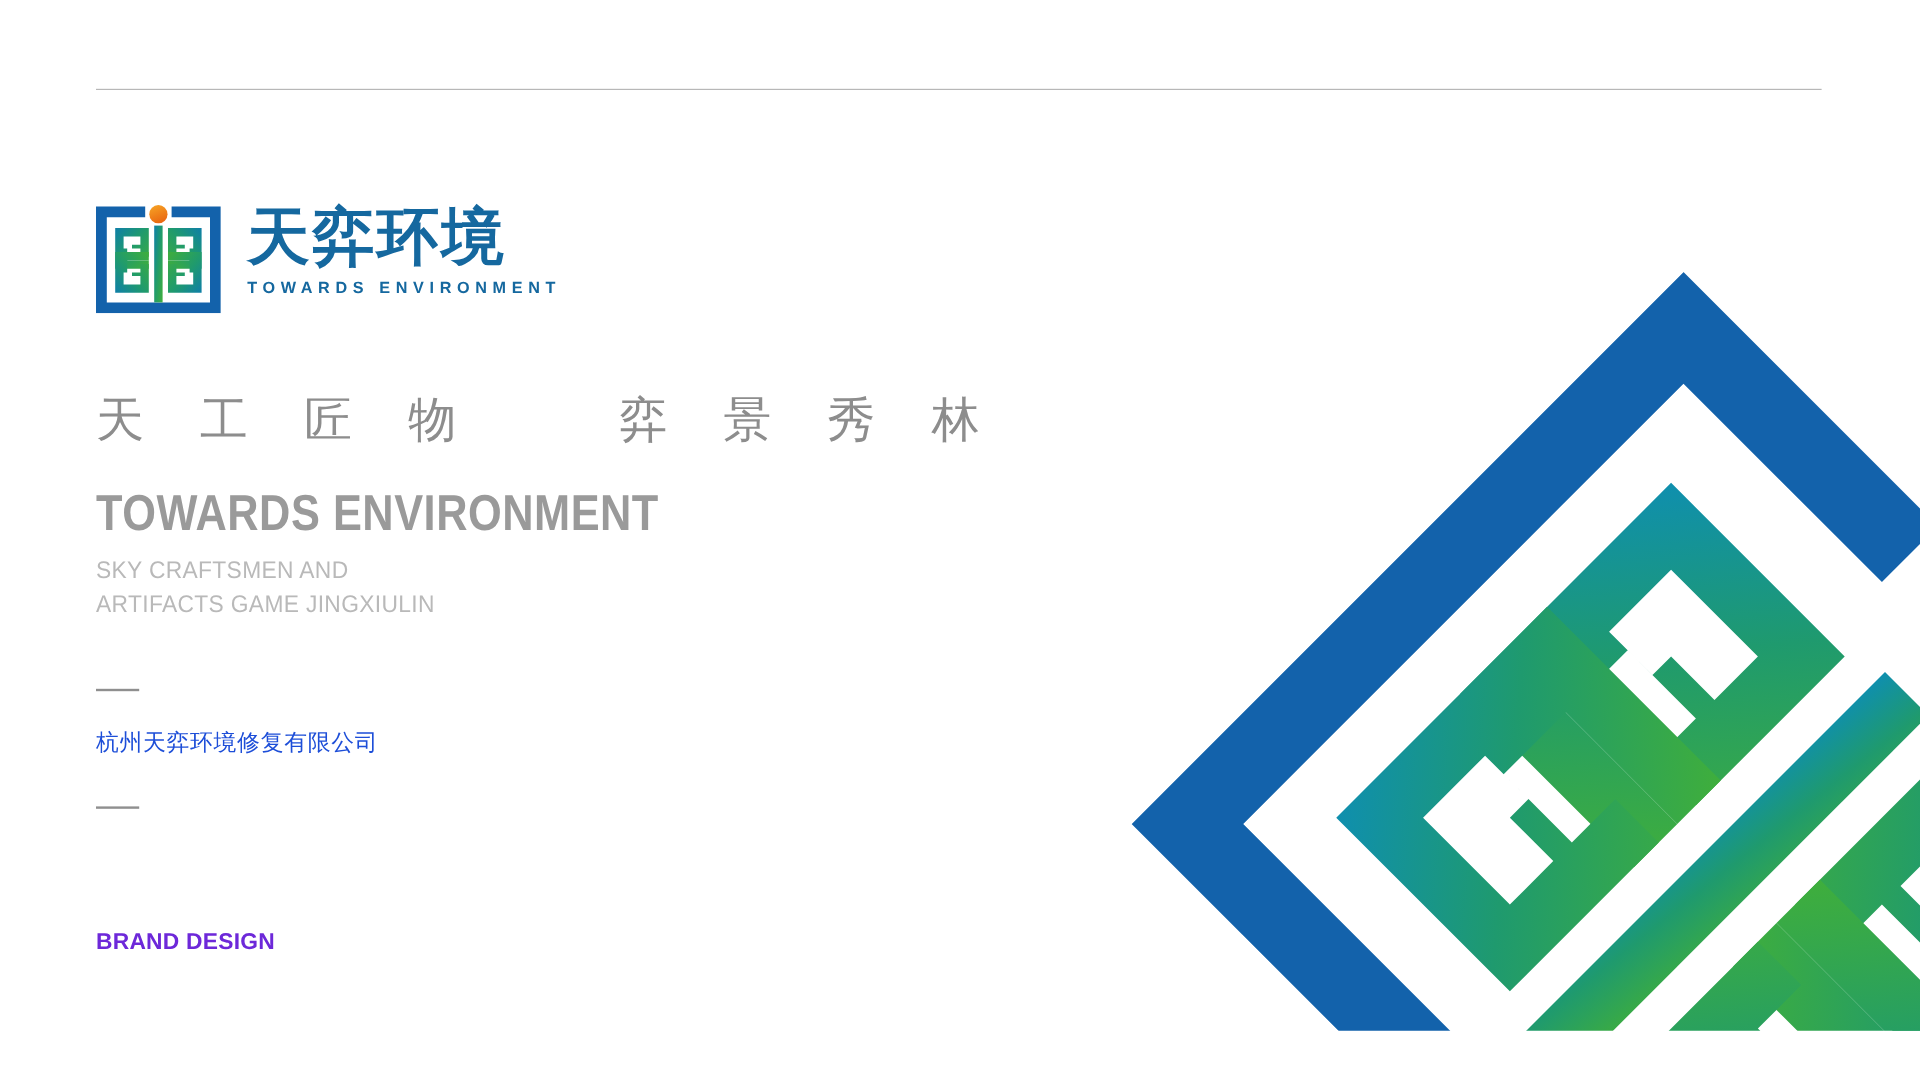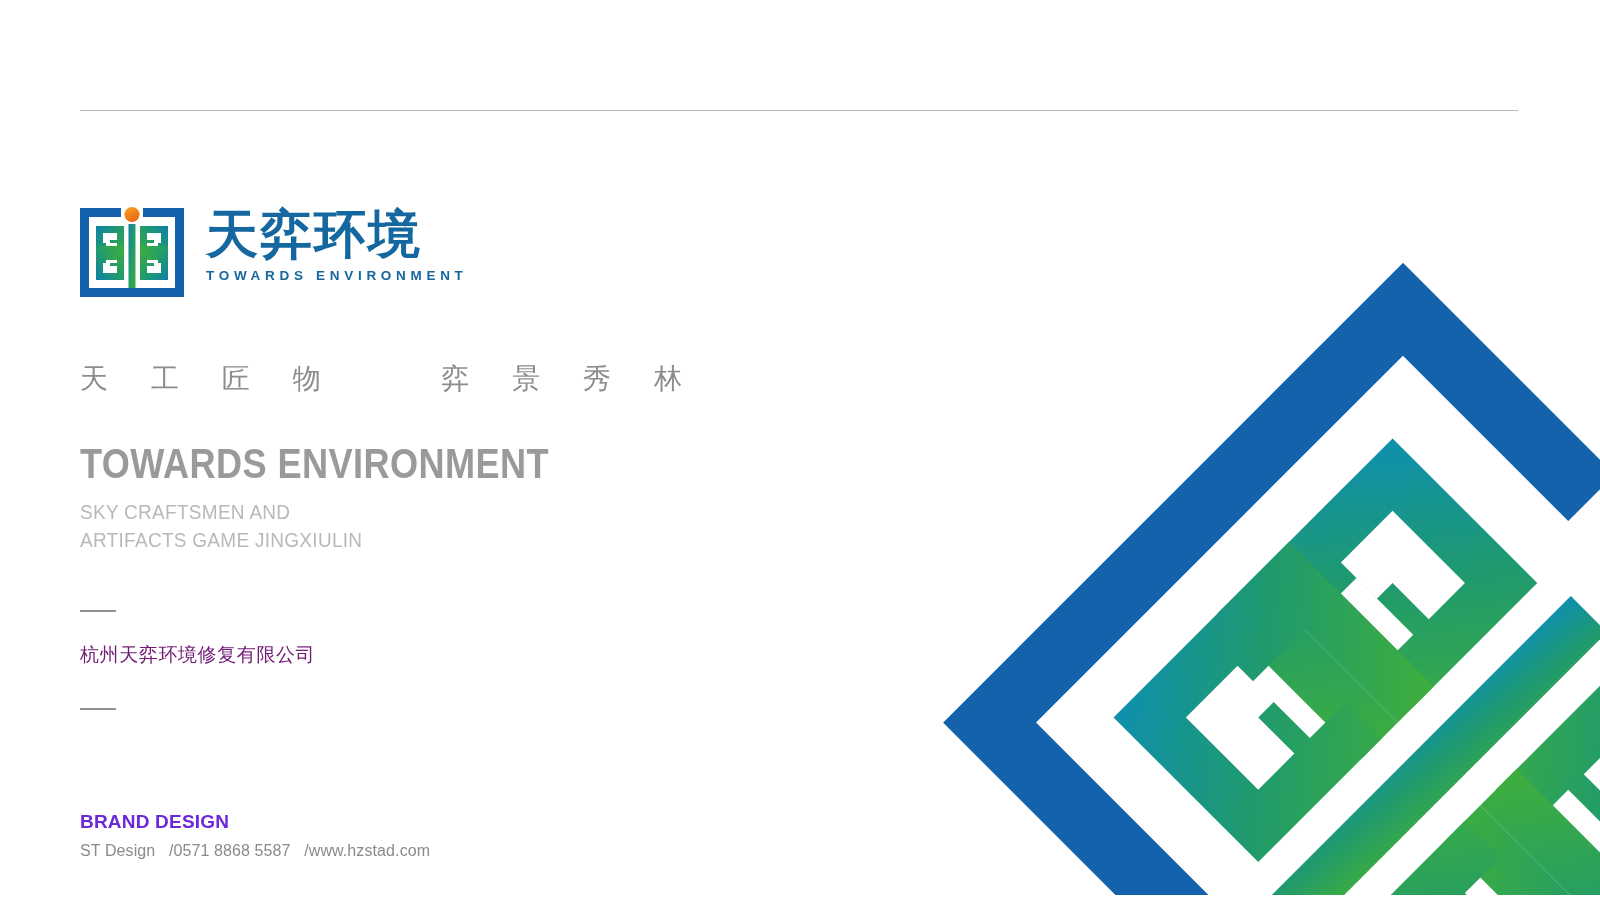--- a/index.html
+++ b/index.html
@@ -11,21 +11,20 @@
     font-family: "Liberation Sans", "DejaVu Sans", sans-serif;
     overflow: hidden;
   }
 
   #page {
     position: relative;
     width: 1600px;
     height: 859px;
     background: #ffffff;
     overflow: hidden;
-    margin-top: 36px;
   }
 
   
   .top-rule {
     position: absolute;
     left: 80px;
     top: 74px;
     width: 1438px;
     height: 1px;
     background: #b7b7b7;
@@ -61,21 +60,21 @@
     letter-spacing: 4.7px;
     white-space: nowrap;
   }
 
   
   .slogan-cn {
     position: absolute;
     left: 80px;
     top: 327px;
     font-family: "DejaVu Sans", "Liberation Sans", sans-serif;
-    font-size: 28px;
+    font-size: 40px;
     font-weight: 400;
     color: #8d8d8d;
     letter-spacing: 17px;
     white-space: pre;
     line-height: 1.15;
   }
 
   .slogan-en {
     position: absolute;
     left: 80px;
@@ -117,21 +116,21 @@
   .rule-short.one { top: 574px; }
   .rule-short.two { top: 672px; }
 
   .company-cn {
     position: absolute;
     left: 80px;
     top: 606px;
     font-family: "DejaVu Sans", "Liberation Sans", sans-serif;
     font-size: 19px;
     font-weight: 400;
-    color: #701a75;
+    color: #1d4ed8;
     letter-spacing: 0.6px;
     white-space: nowrap;
   }
 
   
   .footer { position: absolute; left: 80px; top: 774px; }
   .footer-title {
     font-family: "Liberation Sans", sans-serif;
     font-size: 19px;
     font-weight: 700;
@@ -239,21 +238,20 @@
   </div>
 
   <div class="rule-short one"></div>
 
   <div class="company-cn">杭州天弈环境修复有限公司</div>
 
   <div class="rule-short two"></div>
 
   <div class="footer">
     <div class="footer-title">BRAND DESIGN</div>
-    <div class="footer-meta">ST Design   /0571 8868 5587   /www.hzstad.com</div>
   </div>
 
   <div class="corner-deco">
     <svg viewBox="0 0 104 93" xmlns="http://www.w3.org/2000/svg" aria-hidden="true">
       <defs>
         <linearGradient id="gGreen2" x1="0" y1="0" x2="1" y2="1">
           <stop offset="0%" stop-color="#0f8fae"></stop>
           <stop offset="45%" stop-color="#1f9a6e"></stop>
           <stop offset="100%" stop-color="#3fae3c"></stop>
         </linearGradient>

